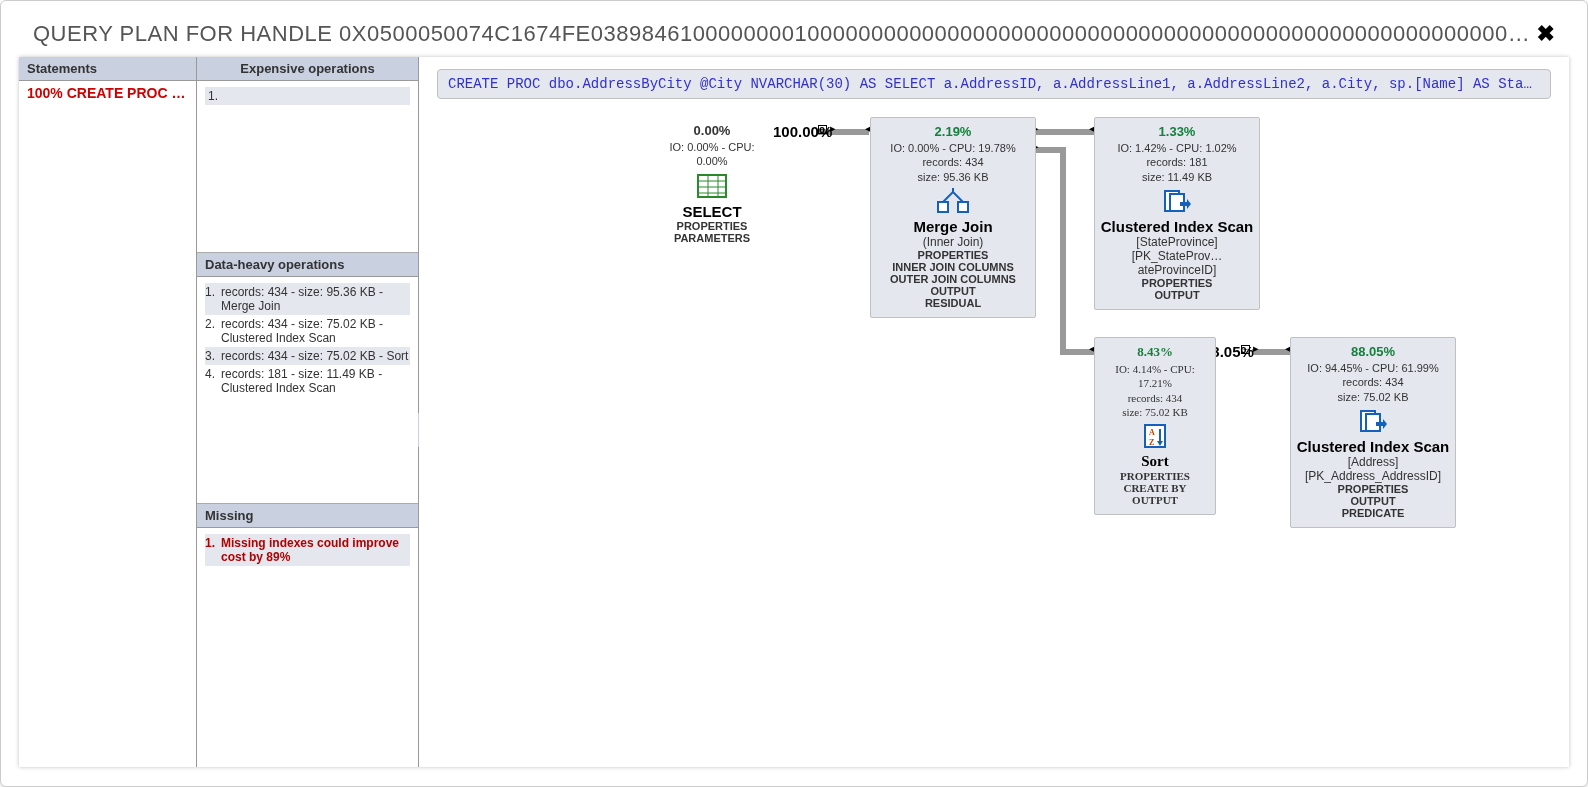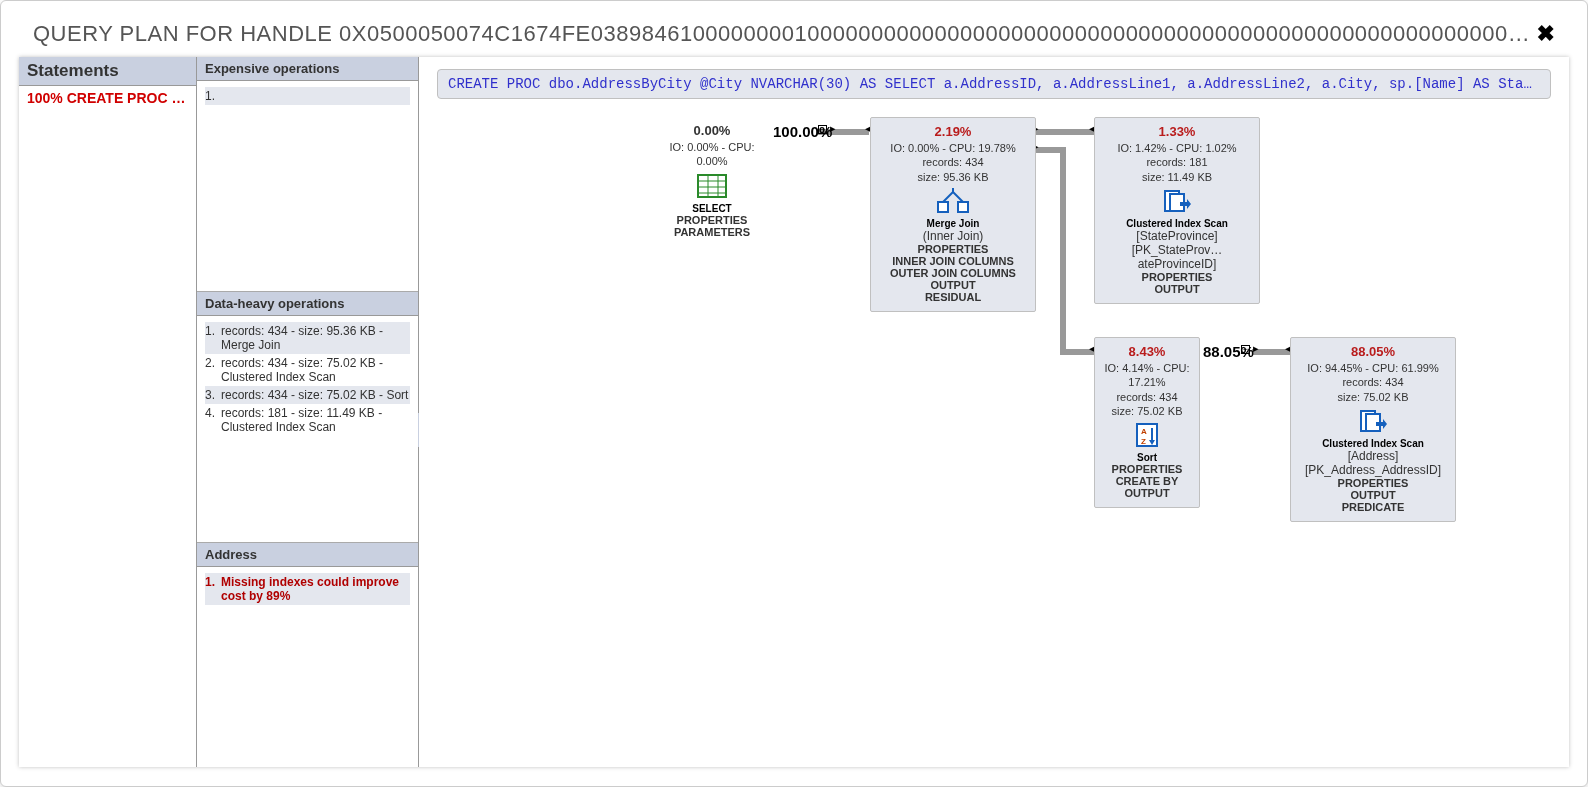--- a/index.html
+++ b/index.html
@@ -8,21 +8,21 @@
   .window { width: 1588px; height: 787px; border: 1px solid #ccc; border-radius: 6px; box-shadow: 0 2px 6px rgba(0,0,0,0.15); margin: 0 auto; position: relative; background: #fff; overflow: hidden; }
 
   .header { padding: 20px 32px 10px 32px; display:flex; align-items:center; justify-content:space-between; }
   .header-title { font-size: 22px; color: #555; letter-spacing: 0.5px; font-weight: 400; white-space: nowrap; overflow:hidden; text-overflow:ellipsis; }
   .close-x { font-size: 22px; font-weight: bold; cursor: pointer; color: #000; }
 
   .body { display:flex; height: 710px; border-top: none; margin: 0 18px 15px 18px; box-shadow: 0 0 4px rgba(0,0,0,0.25); }
 
   
   .col-statements { width: 178px; background:#fff; border-right:1px solid #999; }
-  .panel-h { background:#c9d0e0; font-weight:bold; font-size:17px; padding:4px 8px; border-bottom:1px solid #999; }
+  .panel-h { background:#c9d0e0; font-weight:bold; font-size:13px; padding:4px 8px; border-bottom:1px solid #999; }
   .stmt-active { background:#fff; color:#d00000; font-weight:bold; font-size:14px; padding:4px 8px; white-space:nowrap; overflow:hidden; text-overflow:ellipsis; }
 
   
   .col-panels { width: 222px; border-right:1px solid #999; background:#fff; position:relative; }
   .panel { border-bottom:1px solid #aaa; }
   .panel-h2 { background:#c9d0e0; font-weight:bold; font-size:13px; padding:4px 8px; border-bottom:1px solid #999; }
   .panel-body { padding:6px 8px; }
   .list-item { display:flex; font-size:12px; padding:2px 0;}
   .list-item .num { width:16px; }
   .list-item .txt { flex:1; }
@@ -31,23 +31,23 @@
   .collapse-handle { position:absolute; right:-9px; top:355px; width:9px; height:36px; background:#c9d0e0; border:1px solid #999; border-left:none; display:flex; align-items:center; justify-content:center; font-size:10px; cursor:pointer; color:#333; }
 
   
   .col-main { flex:1; position:relative; background:#fff; overflow:hidden; }
   .sql-bar { margin:12px 18px 0 18px; background:#e4e7ee; border:1px solid #c0c0c0; border-radius:4px; padding:6px 10px; font-family:"Consolas","Courier New",monospace; font-size:14px; color:#3030cc; white-space:nowrap; overflow:hidden; text-overflow:ellipsis; }
 
   .canvas { position:relative; width:100%; height:640px; }
 
   .op-node { position:absolute; width:166px; background:#e4e7ee; border:1px solid #c0c0c0; border-radius:2px; text-align:center; padding:4px 4px 8px 4px; }
   .op-cost { font-weight:bold; font-size:13px; margin:2px 0; }
-  .op-cost.red { color:#b91c1c; }
+  .op-cost.red { color:#15803d; }
   .op-sub { font-size:11px; color:#333; line-height:1.3; }
-  .op-title { font-weight:bold; font-size:10px; margin-top:4px; }
+  .op-title { font-weight:bold; font-size:15px; margin-top:4px; }
   .op-title.black { color:#000; }
   .op-title.red { color:#000000; }
   .op-obj { font-size:12px; color:#333; }
   .op-link { font-size:11px; font-weight:bold; color:#333; margin-top:0; }
   .op-icon { width:32px; height:26px; margin:4px auto 2px auto; }
 
   
   .edge-lbl { position:absolute; font-size:15px; font-weight:bold; color:#000; }
   .edge-glyph { position:absolute; font-size:11px; color:#000; }
   .minus-box { display:inline-block; width:9px; height:9px; border:1px solid #000; line-height:7px; text-align:center; font-size:9px; vertical-align:middle; }
@@ -77,21 +77,21 @@
 
   <div class="body">
 
     <div class="col-statements">
       <div class="panel-h">Statements</div>
       <div class="stmt-active">100% CREATE PROC D…</div>
     </div>
 
     <div class="col-panels">
 
-      <div class="panel" style="height:235px;">
+      <div class="panel" style="height:196px;text-align:center;">
         <div class="panel-h2">Expensive operations</div>
         <div class="panel-body">
           <div class="list-item alt">
             <div class="num">1.</div>
           </div>
         </div>
       </div>
 
       <div class="panel" style="height:251px;">
         <div class="panel-h2">Data-heavy operations</div>
@@ -109,21 +109,21 @@
             <div class="txt">records: 434 - size: 75.02 KB - Sort</div>
           </div>
           <div class="list-item">
             <div class="num">4.</div>
             <div class="txt">records: 181 - size: 11.49 KB - Clustered Index Scan</div>
           </div>
         </div>
       </div>
 
       <div class="panel" style="border-bottom:none;">
-        <div class="panel-h2">Address</div>
+        <div class="panel-h2">Missing</div>
         <div class="panel-body">
           <div class="list-item alt warn">
             <div class="num">1.</div>
             <div class="txt">Missing indexes could improve cost by 89%</div>
           </div>
         </div>
       </div>
 
       <div class="collapse-handle">◂</div>
     </div>
@@ -210,21 +210,21 @@
                 <polygon class="arr" points="23,14 30,14 30,11 34,16 30,21 30,18 23,18" transform="translate(-4,0)"></polygon>
               </svg>
           </div>
           <div class="op-title red">Clustered Index Scan</div>
           <div class="op-obj">[StateProvince]</div>
           <div class="op-obj">[PK_StateProv…ateProvinceID]</div>
           <div class="op-link">PROPERTIES</div>
           <div class="op-link">OUTPUT</div>
         </div>
 
-        <div class="op-node" style="left:675px; top:238px; width:106px;">
+        <div class="op-node" style="left:675px; top:238px; width:122px;font-family:Liberation Serif, serif;">
           <div class="op-cost red">8.43%</div>
           <div class="op-sub">IO: 4.14% - CPU: 17.21%</div>
           <div class="op-sub">records: 434</div>
           <div class="op-sub">size: 75.02 KB</div>
           <div class="op-icon">
             <svg class="ico-sort" viewBox="0 0 32 26">
                 <rect x="6" y="2" width="20" height="22"></rect>
                 <text x="10" y="12">A</text>
                 <text x="10" y="22">Z</text>
                 <line x1="21" y1="6" x2="21" y2="20" stroke="#1560bd" stroke-width="2"></line>

